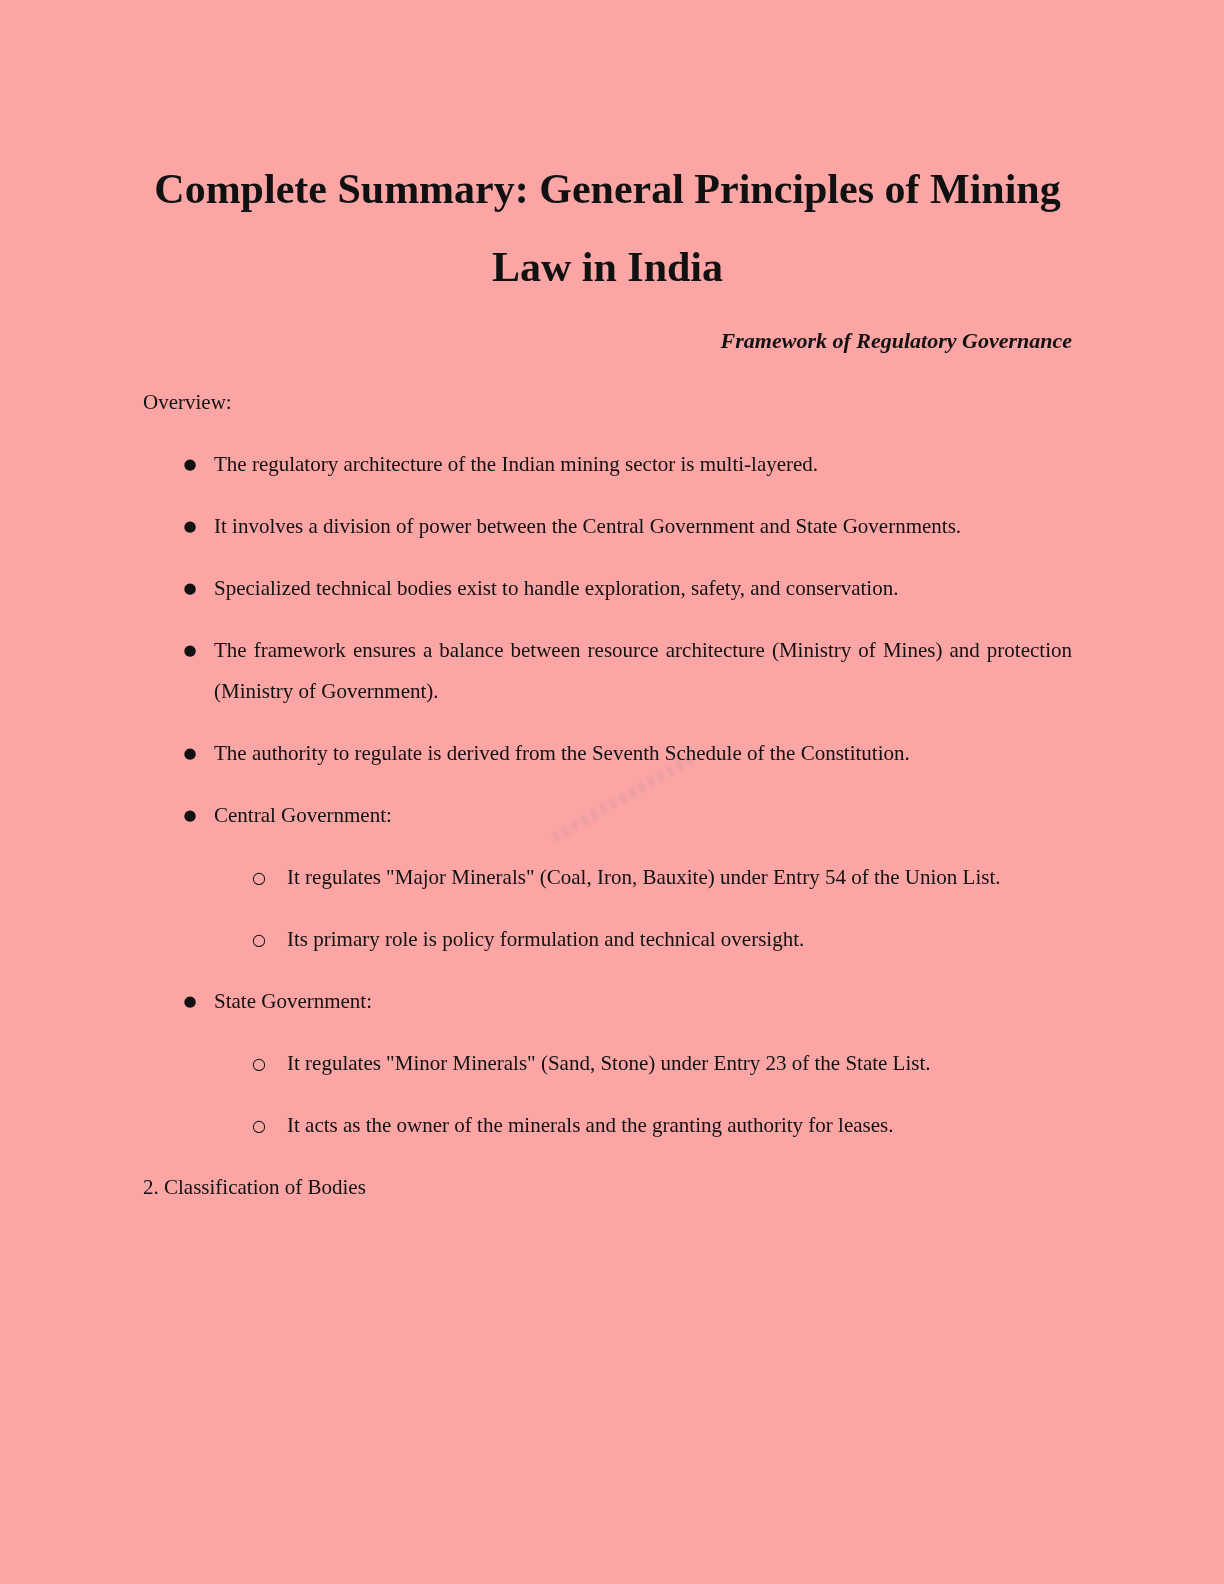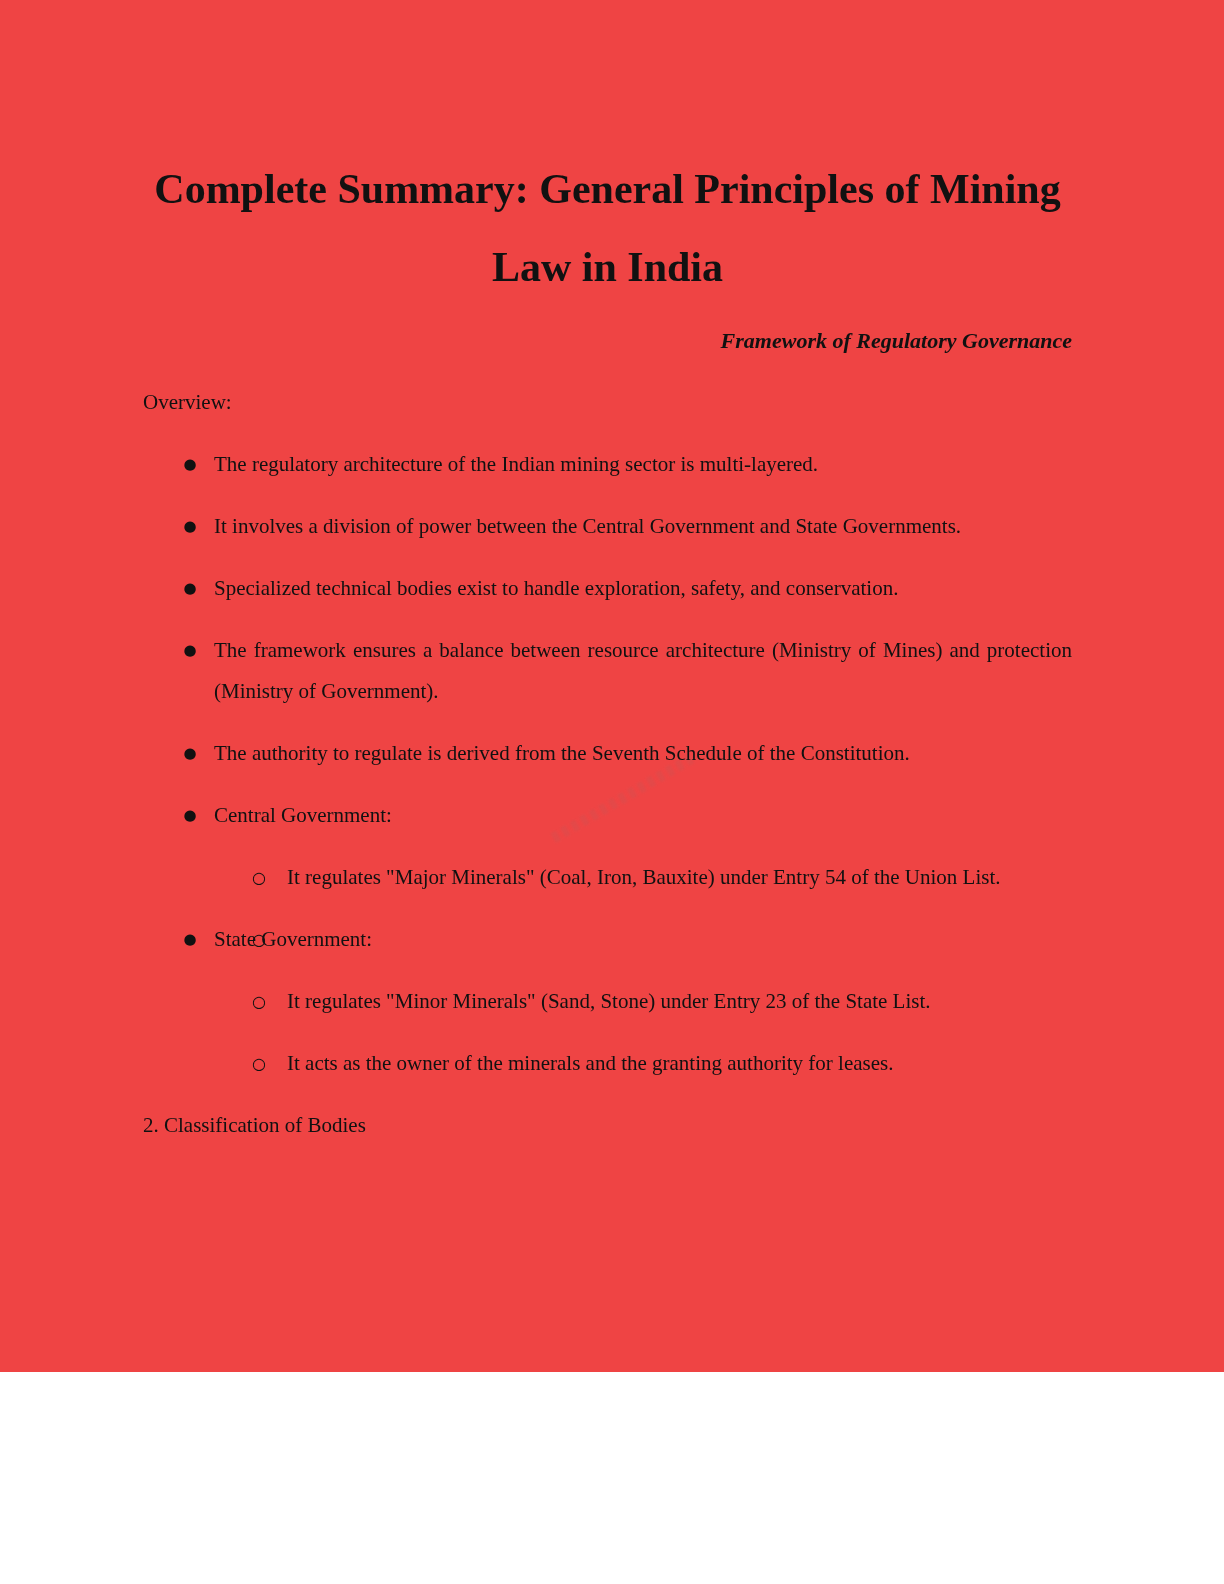--- a/index.html
+++ b/index.html
@@ -12,23 +12,23 @@
     height: 1584px;
     overflow: hidden;
     position: relative;
     font-family: "Liberation Serif", "DejaVu Serif", serif;
     color: #111111;
   }
   .page {
     position: relative;
     box-sizing: border-box;
     width: 1224px;
-    height: 1372px;
+    height: 1584px;
     padding: 150px 152px 0 143px;
-    background: #ef4444;
+    background: #fca5a5;
   }
   .doc-title {
     font-size: 42px;
     font-weight: bold;
     line-height: 78px;
     text-align: center;
     margin: 0 0 14px 0;
     color: #111111;
   }
   .doc-subtitle {
@@ -88,19 +88,19 @@
   <div class="doc-subtitle">Framework of Regulatory Governance</div>
   <div id="doc-body">
       <p class="block heading"><span class="bold">Overview:</span></p>
       <p class="block b1"><span class="marker">●</span><span>The regulatory architecture of the Indian mining sector is multi-layered.</span></p>
       <p class="block b1"><span class="marker">●</span><span>It involves a division of power between the </span><span class="bold">Central Government and State Governments.</span></p>
       <p class="block b1"><span class="marker">●</span><span>Specialized technical bodies exist to handle exploration, safety, and conservation.</span></p>
       <p class="block b1"><span class="marker">●</span><span>The framework ensures a balance between resource architecture (</span><span class="bold">Ministry of Mines)</span><span> and protection </span><span class="bold">(Ministry of Government)</span><span>.</span></p>
       <p class="block b1"><span class="marker">●</span><span>The authority to regulate is derived from the Seventh Schedule of the Constitution.</span></p>
       <p class="block b1"><span class="marker">●</span><span class="bold">Central Government:</span></p>
       <p class="block b2"><span class="marker">○</span><span>It regulates "</span><span class="bold">Major Minerals</span><span>" (Coal, Iron, Bauxite) under </span><span class="bold">Entry 54 of the Union List.</span></p>
-      <p class="block b2"><span class="marker">○</span></p>
+      <p class="block b2"><span class="marker">○</span><span>Its primary role is policy formulation and technical oversight.</span></p>
       <p class="block b1"><span class="marker">●</span><span class="bold">State Government:</span></p>
       <p class="block b2"><span class="marker">○</span><span>It regulates "</span><span class="bold">Minor Minerals</span><span>" (Sand, Stone) under </span><span class="bold">Entry 23 of the State List.</span></p>
       <p class="block b2"><span class="marker">○</span><span>It acts as the owner of the minerals and the granting authority for leases.</span></p>
       <p class="block heading"><span class="bold">2. Classification of Bodies</span></p>
     </div>
 </div>
 
 </body></html>

